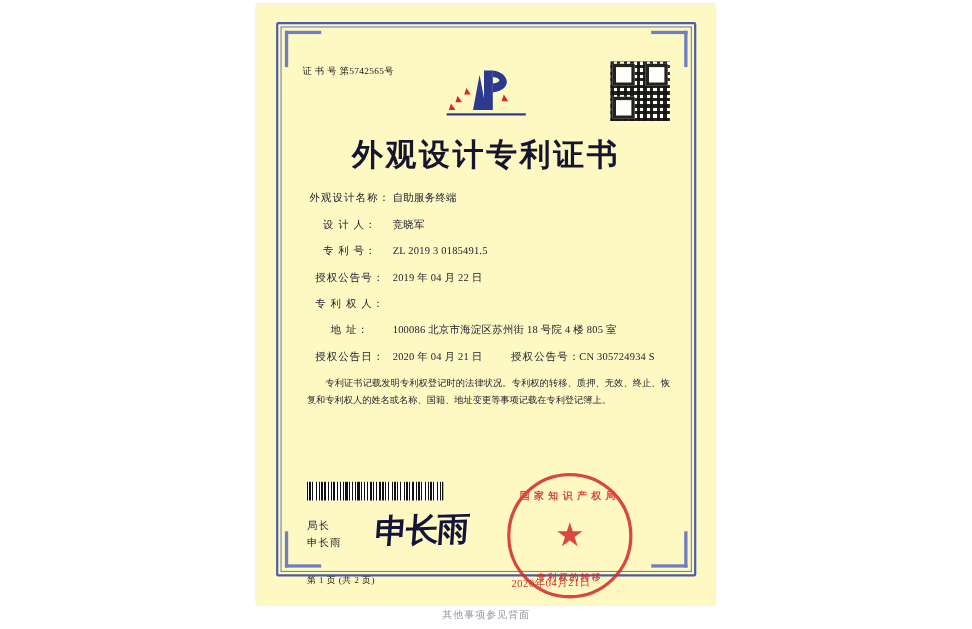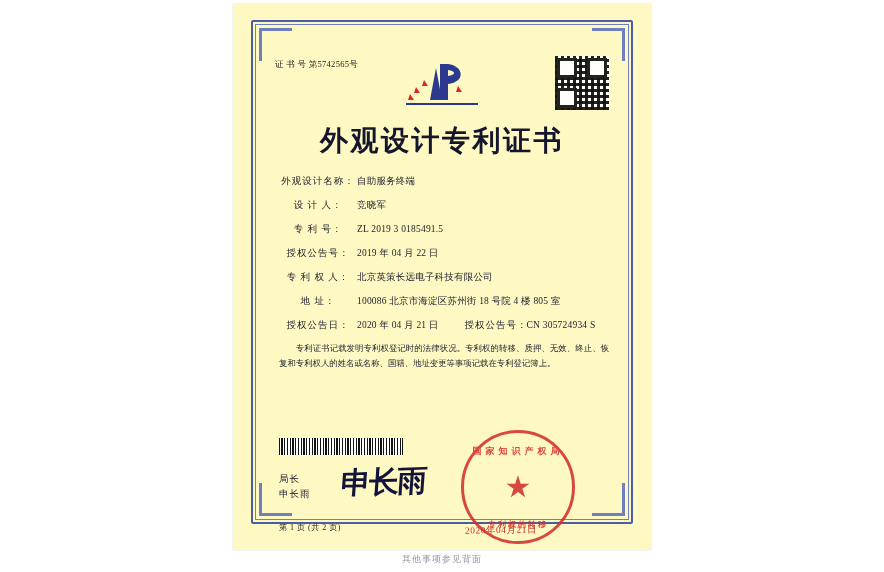--- a/index.html
+++ b/index.html
@@ -314,21 +314,20 @@
       <div class="row">
         <span class="label">专 利 号：</span>
         <span class="value">ZL 2019 3 0185491.5</span>
       </div>
       <div class="row">
         <span class="label">授权公告号：</span>
         <span class="value">2019 年 04 月 22 日</span>
       </div>
       <div class="row">
         <span class="label">专 利 权 人：</span>
-        <span class="value">北京英策长远电子科技有限公司</span>
       </div>
       <div class="row">
         <span class="label">地 址：</span>
         <span class="value">100086 北京市海淀区苏州街 18 号院 4 楼 805 室</span>
       </div>
       <div class="row two">
         <span class="label">授权公告日：</span>
         <span class="value">2020 年 04 月 21 日</span>
         <span class="label2">授权公告号：</span>
         <span class="value">CN 305724934 S</span>

